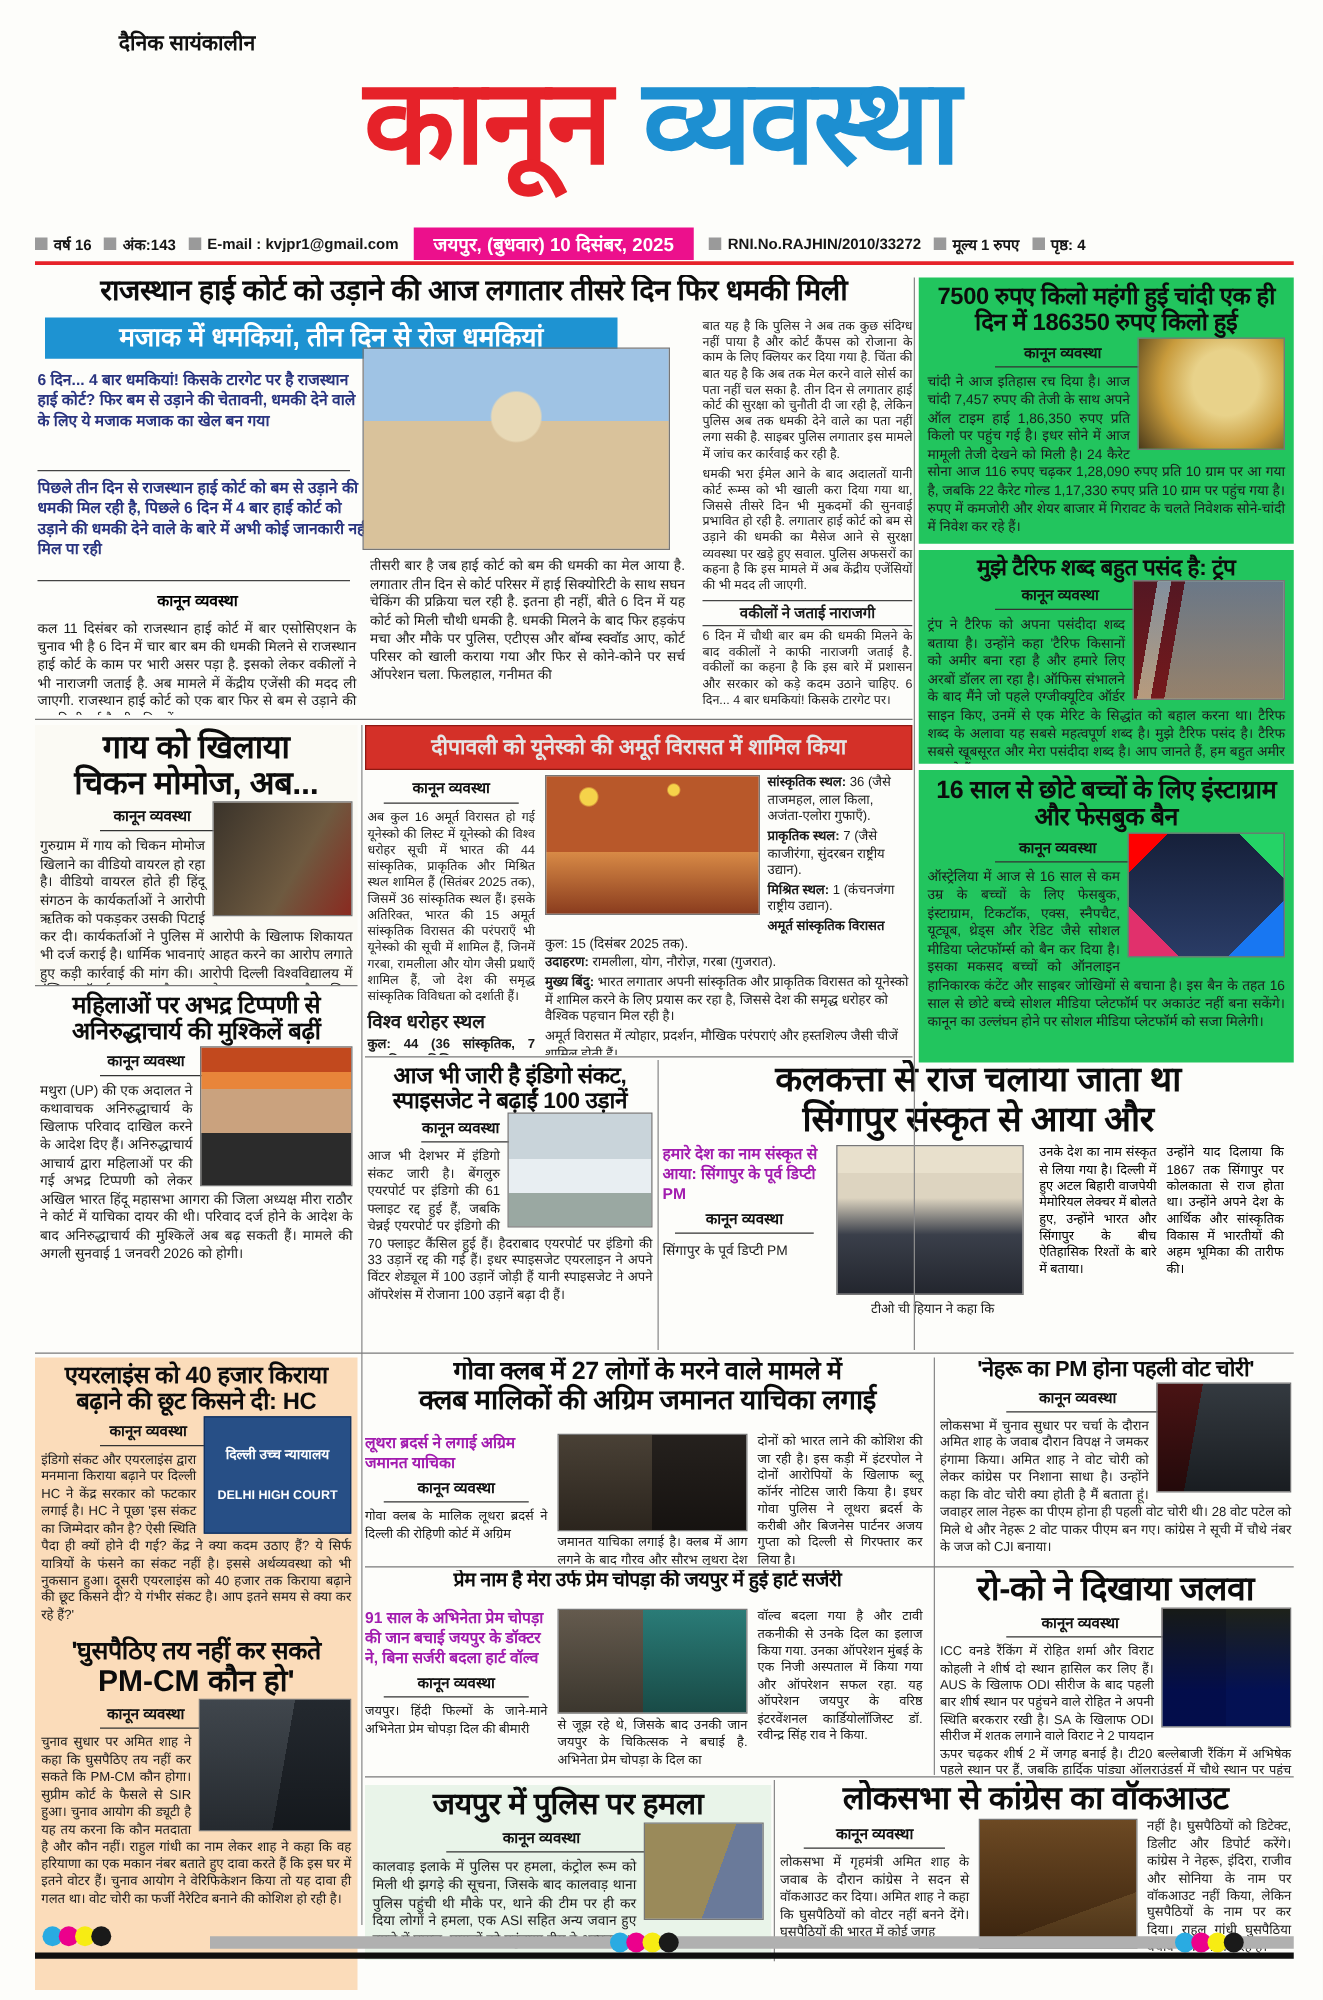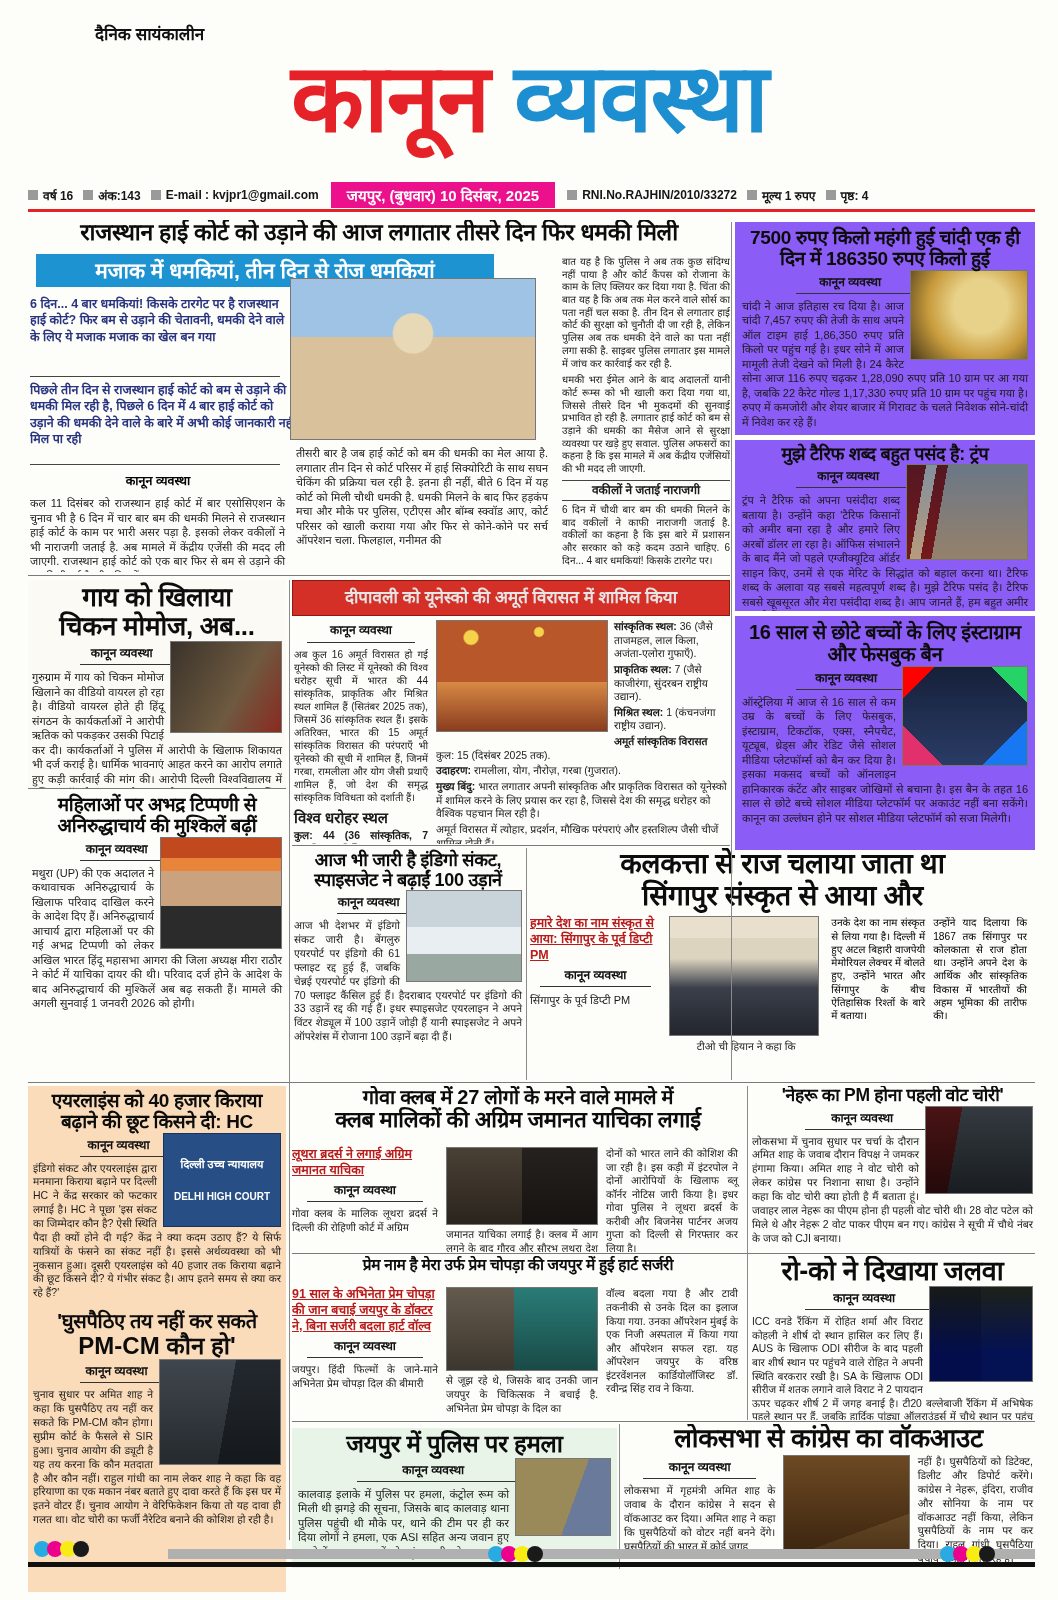--- a/index.html
+++ b/index.html
@@ -6,21 +6,21 @@
   body{width:1058px;height:1600px;position:relative;background:#f4f3ef;
        font-family:"Liberation Sans","DejaVu Sans",sans-serif;overflow:hidden;}
   .page{position:absolute;left:0;top:0;width:1058px;height:1600px;background:#fdfdfa;}
   .abs{position:absolute;}
   .art{position:absolute;overflow:hidden;box-sizing:border-box;}
   .hl{font-weight:800;color:#0c0c0c;text-align:center;line-height:1.12;letter-spacing:-0.3px;}
   .body-text{font-size:11px;line-height:1.32;text-align:justify;color:#1b1b1b;}
   .byline{font-weight:bold;font-size:12px;text-align:center;color:#111;
           border-bottom:1.4px solid #333;padding:1px 0 3px;width:62%;margin:2px auto 5px;}
   .lede{font-weight:bold;font-size:12.5px;color:#2a3580;line-height:1.3;}
-  .redsub{font-weight:bold;font-size:12.5px;color:#b91c1c;line-height:1.25;text-decoration:underline;}
+  .redsub{font-weight:bold;font-size:12.5px;color:#a21caf;line-height:1.25;}
   .photo{background:#999;border:1px solid #777;box-sizing:border-box;}
   .ph-r{float:right;margin:0 0 4px 6px;}
   .ph-l{float:left;margin:0 6px 4px 0;}
   .vline{position:absolute;width:1px;background:#8a8a8a;}
   .hline{position:absolute;height:1px;background:#7a7a7a;}
 
   
   #tagline{left:95px;top:22px;font-size:17px;font-weight:bold;color:#111;}
   #title{left:0;top:34px;width:1058px;text-align:center;font-size:95px;font-weight:800;line-height:1.35;letter-spacing:-2px;}
   #title .t-red{color:#e62229;}
@@ -45,21 +45,21 @@
   #ph-court{position:absolute;left:262px;top:58px;width:246px;height:162px;
      background:
        radial-gradient(circle at 50% 34%, #e8d9b6 0 12%, transparent 13%),
        linear-gradient(#9fc3e4 0 36%, #d9c29b 36% 100%);}
   .ms-col2{position:absolute;left:268px;top:226px;width:252px;height:124px;}
   .ms-col3{position:absolute;left:534px;top:36px;width:168px;height:314px;font-size:10px;line-height:1.27;}
   .ms-col3 p{margin:0 0 4px;}
   .ms-sub{font-weight:800;font-size:12px;text-align:center;border-top:1px solid #444;border-bottom:1px solid #444;padding:2px 0;margin:3px 0;}
 
   
-  .yellow{background:#8b5cf6;}
+  .yellow{background:#22c55e;}
   #silver{left:735px;top:222px;width:300px;height:213px;padding:5px 7px;}
   #silver .hl{font-size:19px;}
   #trump{left:735px;top:440px;width:300px;height:171px;padding:4px 7px;}
   #trump .hl{font-size:18px;white-space:nowrap;}
   #social{left:735px;top:616px;width:300px;height:234px;padding:5px 7px;}
   #social .hl{font-size:20px;}
   #ph-silver{width:118px;height:90px;background:radial-gradient(circle at 60% 40%, #e8d28a 0 30%, #c89b3c 60%, #4a3a1a);}
   #ph-trump{width:122px;height:96px;background:linear-gradient(100deg,#8a2432 0 14%,#d8dde2 14% 22%,#8a2432 22% 30%,#b0b8c2 30%),linear-gradient(#9aa6b2,#d9b38c);background-blend-mode:multiply;}
   #ph-social{width:126px;height:100px;background:
       linear-gradient(45deg,#e1306c 0 18%,transparent 18%),

